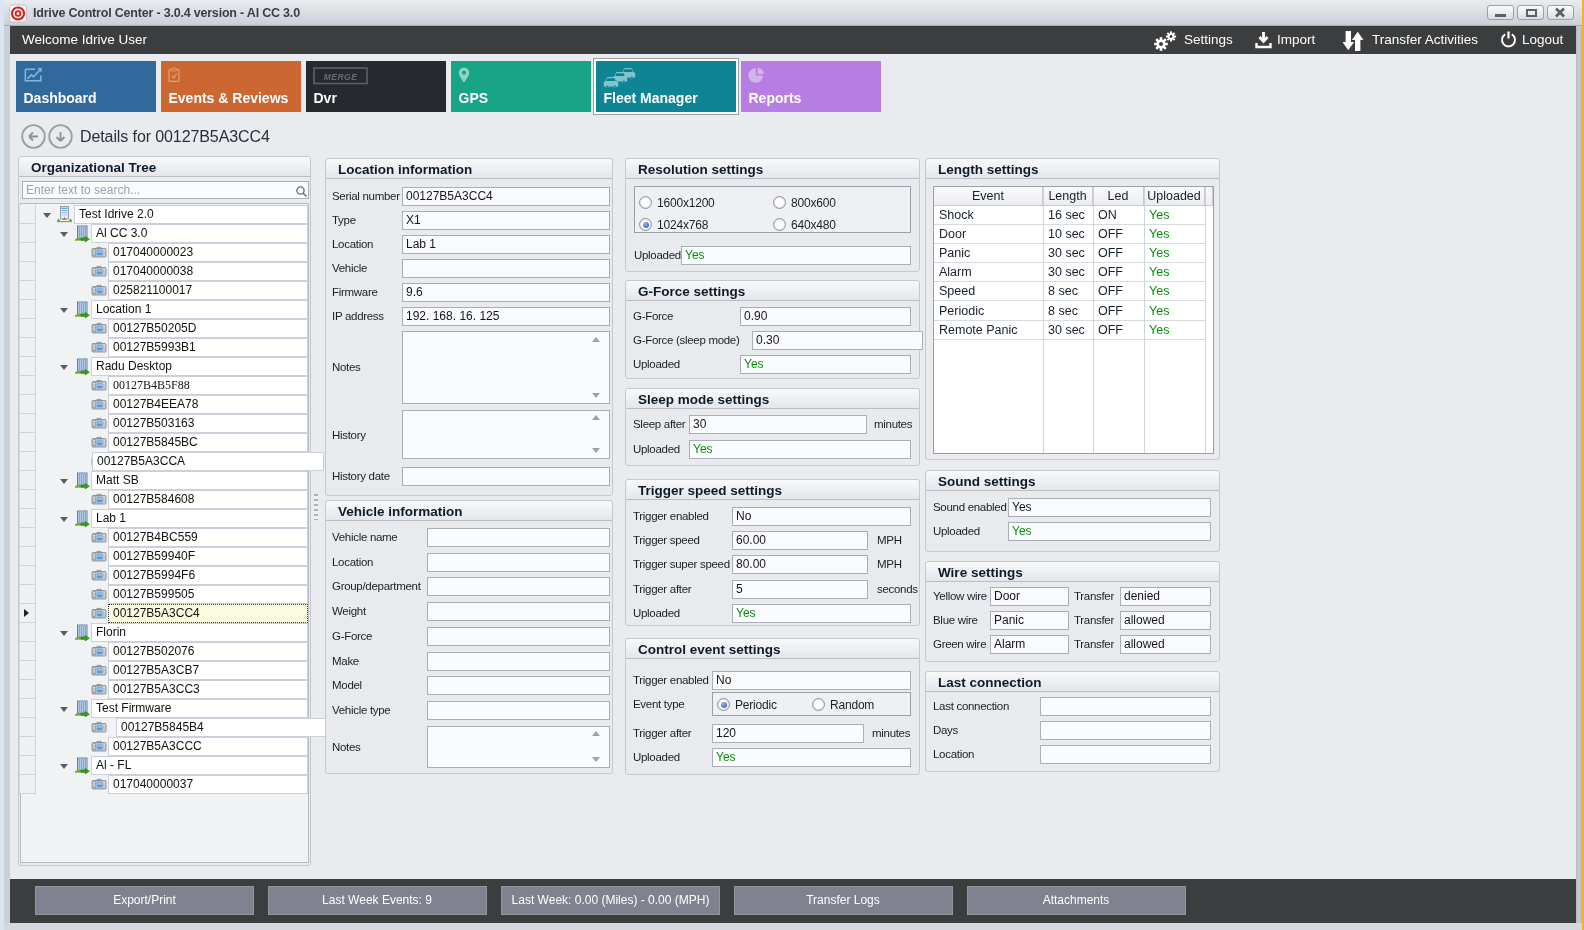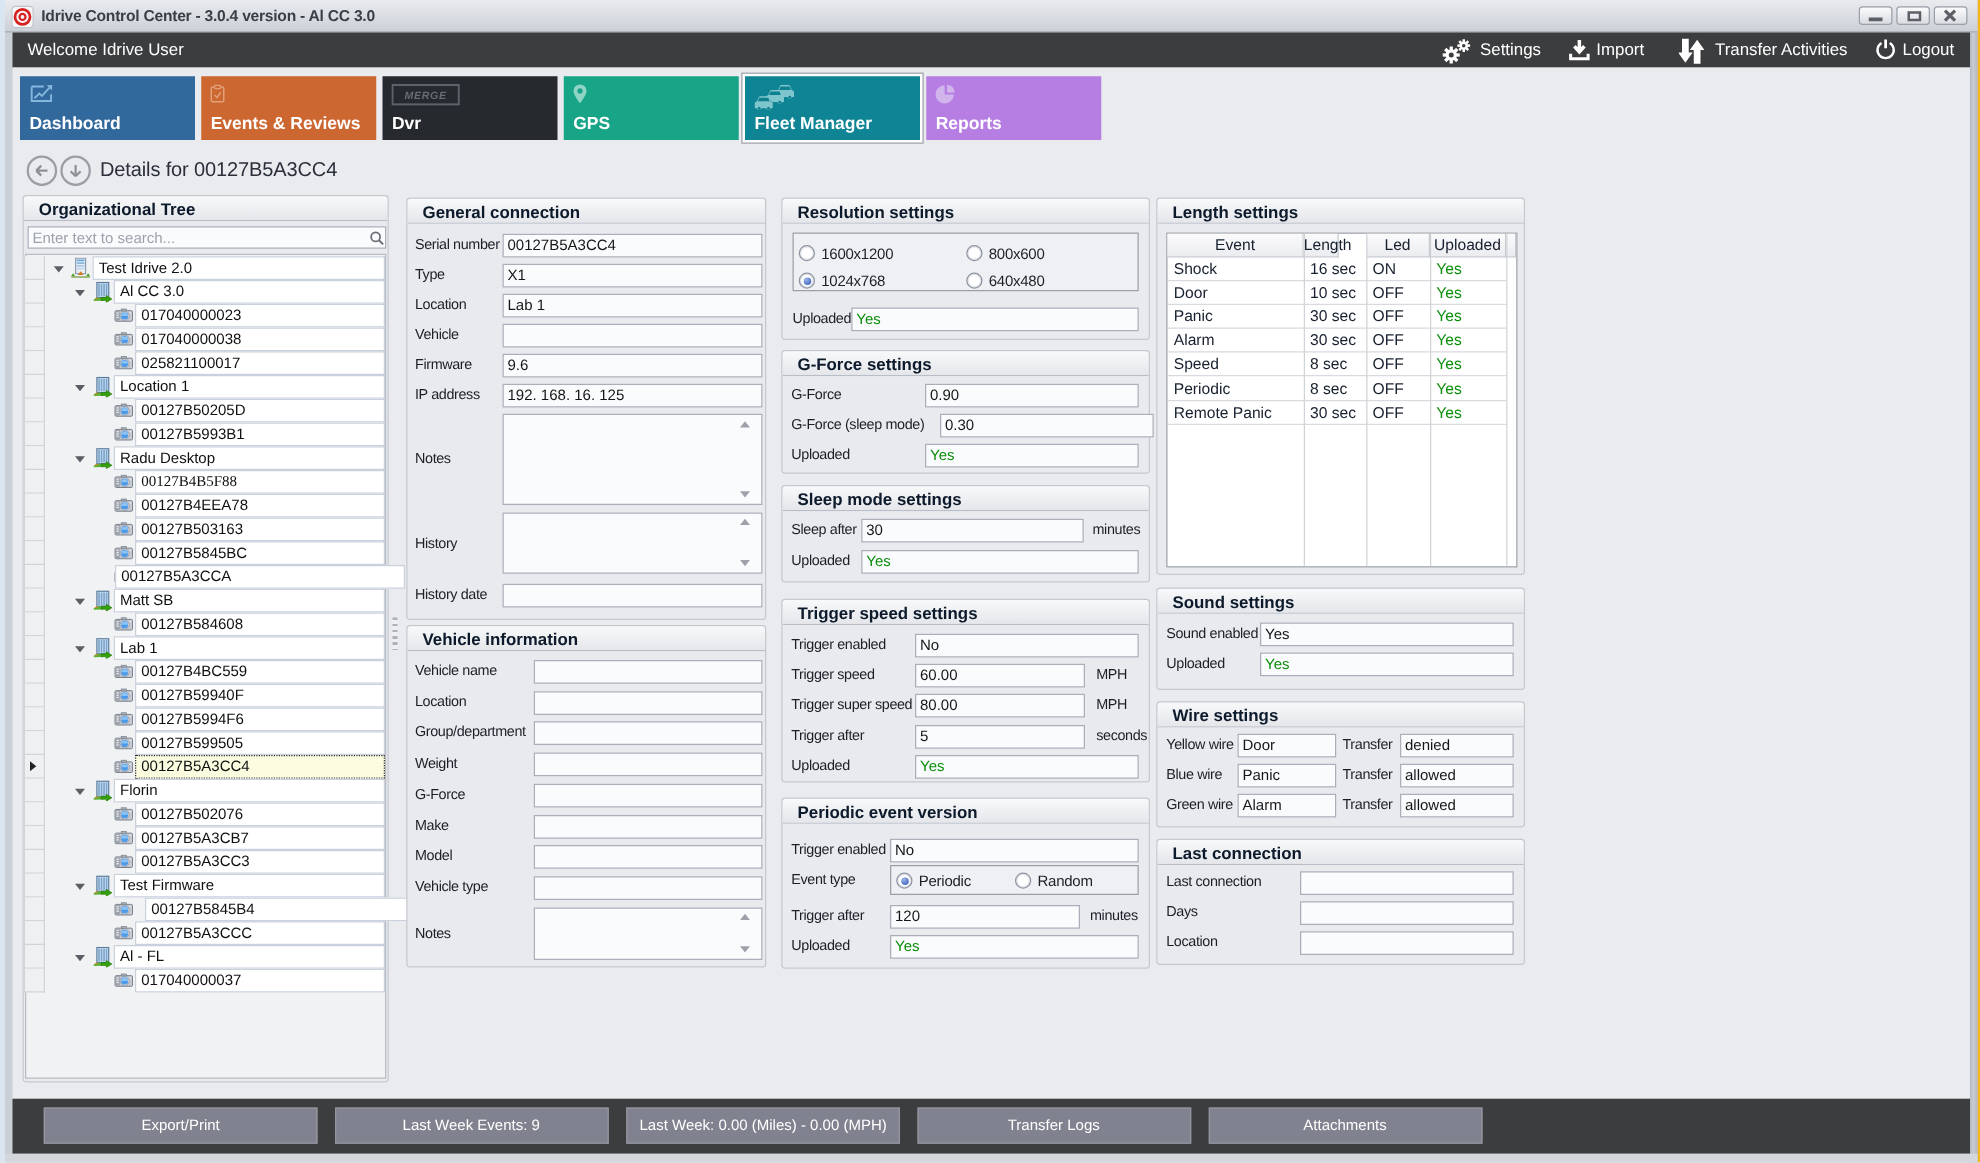--- a/index.html
+++ b/index.html
@@ -582,21 +582,21 @@
 <rect x="2.2" y="9.4" width="1.8" height="1.1" fill="#e8eaee"></rect>
 <rect x="6" y="3.2" width="4" height="1.6" fill="#aab0b8" stroke="#7d838c" stroke-width="0.6"></rect>
 <circle cx="8.7" cy="8.7" r="3.6" fill="#fff" stroke="#8a909a" stroke-width="0.7"></circle>
 <circle cx="8.7" cy="8.7" r="2.9" fill="#4d9ae8"></circle>
 <path d="M5.9 8.7 a2.9 2.9 0 0 1 5.7 0 z" fill="#8ec4f4"></path>
 <circle cx="13.2" cy="6.2" r="0.7" fill="#e8eaee"></circle>
 </svg></div>
 <div class="tcell" style="left:108px;top:774.5px;width:200px;">017040000037</div>
 <div class="abs" style="left:314px;top:494px;width:4px;height:26px;background:repeating-linear-gradient(#aeb2b8 0 2px,#eff0f2 2px 5px);"></div>
 <div class="panel" style="left:325px;top:158px;width:288px;height:338px;">
-    <div class="phead">General connection</div>
+    <div class="phead">Location information</div>
   </div>
 <div class="lbl" style="left:332px;top:187px;">Serial number</div>
 <div class="inp" style="left:402px;top:187px;width:208px;height:19px;"><span class="val">00127B5A3CC4</span></div>
 <div class="lbl" style="left:332px;top:211px;">Type</div>
 <div class="inp" style="left:402px;top:211px;width:208px;height:19px;"><span class="val">X1</span></div>
 <div class="lbl" style="left:332px;top:235px;">Location</div>
 <div class="inp" style="left:402px;top:235px;width:208px;height:19px;"><span class="val">Lab 1</span></div>
 <div class="lbl" style="left:332px;top:259px;">Vehicle</div>
 <div class="inp" style="left:402px;top:259px;width:208px;height:19px;"><span class="val"></span></div>
 <div class="lbl" style="left:332px;top:283px;">Firmware</div>
@@ -677,41 +677,41 @@
 <div class="lbl" style="left:877px;top:531px;">MPH</div>
 <div class="lbl" style="left:633px;top:555px;">Trigger super speed</div>
 <div class="inp" style="left:732px;top:555px;width:136px;height:19px;"><span class="val">80.00</span></div>
 <div class="lbl" style="left:877px;top:555px;">MPH</div>
 <div class="lbl" style="left:633px;top:580px;">Trigger after</div>
 <div class="inp" style="left:732px;top:580px;width:136px;height:19px;"><span class="val">5</span></div>
 <div class="lbl" style="left:877px;top:580px;">seconds</div>
 <div class="lbl" style="left:633px;top:604px;">Uploaded</div>
 <div class="inp" style="left:732px;top:604px;width:179px;height:19px;"><span class="val g">Yes</span></div>
 <div class="panel" style="left:625px;top:638px;width:295px;height:137px;">
-    <div class="phead">Periodic event version</div>
+    <div class="phead">Control event settings</div>
   </div>
 <div class="lbl" style="left:633px;top:671px;">Trigger enabled</div>
 <div class="inp" style="left:712px;top:671px;width:199px;height:19px;"><span class="val">No</span></div>
 <div class="lbl" style="left:633px;top:695px;">Event type</div>
 <div class="abs" style="left:712px;top:692px;width:199px;height:24px;background:#eff0f3;border:1px solid #9aa0a8;"></div>
 <div class="radio on" style="left:717px;top:698px;"></div>
 <div class="rlbl" style="left:735px;top:698px;">Periodic</div>
 <div class="radio" style="left:812px;top:698px;"></div>
 <div class="rlbl" style="left:830px;top:698px;">Random</div>
 <div class="lbl" style="left:633px;top:724px;">Trigger after</div>
 <div class="inp" style="left:712px;top:724px;width:152px;height:19px;"><span class="val">120</span></div>
 <div class="lbl" style="left:872px;top:724px;">minutes</div>
 <div class="lbl" style="left:633px;top:748px;">Uploaded</div>
 <div class="inp" style="left:712px;top:748px;width:199px;height:19px;"><span class="val g">Yes</span></div>
 <div class="panel" style="left:925px;top:158px;width:295px;height:302px;">
     <div class="phead">Length settings</div>
   </div>
 <div class="abs" style="left:933px;top:186px;width:281px;height:268px;background:#fff;border:1px solid #9aa0a8;"></div>
 <div class="abs" style="left:934px;top:187px;width:109px;height:19px;background:linear-gradient(#fbfbfc,#ebecef);border-right:1px solid #c6cad0;border-bottom:1px solid #c6cad0;font-size:12.5px;color:#16202e;text-align:center;line-height:19px;">Event</div>
-<div class="abs" style="left:1043px;top:187px;width:28px;height:19px;background:linear-gradient(#fbfbfc,#ebecef);border-right:1px solid #c6cad0;border-bottom:1px solid #c6cad0;font-size:12.5px;color:#16202e;text-align:center;line-height:19px;">Length</div>
+<div class="abs" style="left:1043px;top:187px;width:50px;height:19px;background:linear-gradient(#fbfbfc,#ebecef);border-right:1px solid #c6cad0;border-bottom:1px solid #c6cad0;font-size:12.5px;color:#16202e;text-align:center;line-height:19px;">Length</div>
 <div class="abs" style="left:1093px;top:187px;width:51px;height:19px;background:linear-gradient(#fbfbfc,#ebecef);border-right:1px solid #c6cad0;border-bottom:1px solid #c6cad0;font-size:12.5px;color:#16202e;text-align:center;line-height:19px;">Led</div>
 <div class="abs" style="left:1144px;top:187px;width:61px;height:19px;background:linear-gradient(#fbfbfc,#ebecef);border-right:1px solid #c6cad0;border-bottom:1px solid #c6cad0;font-size:12.5px;color:#16202e;text-align:center;line-height:19px;">Uploaded</div>
 <div class="abs" style="left:1205px;top:187px;width:8px;height:19px;background:linear-gradient(#fbfbfc,#ebecef);border-right:1px solid #c6cad0;border-bottom:1px solid #c6cad0;font-size:12.5px;color:#16202e;text-align:center;line-height:19px;"></div>
 <div class="abs" style="left:934px;top:206.0px;width:271px;height:19.1px;border-bottom:1px solid #d8dade;"></div>
 <div class="abs" style="left:939px;top:208.0px;font-size:12.5px;color:#16202e;">Shock</div>
 <div class="abs" style="left:1048px;top:208.0px;font-size:12.5px;color:#16202e;">16 sec</div>
 <div class="abs" style="left:1098px;top:208.0px;font-size:12.5px;color:#16202e;">ON</div>
 <div class="abs" style="left:1149px;top:208.0px;font-size:12.5px;color:#0b8e0b;">Yes</div>
 <div class="abs" style="left:934px;top:225.1px;width:271px;height:19.1px;border-bottom:1px solid #d8dade;"></div>
 <div class="abs" style="left:939px;top:227.1px;font-size:12.5px;color:#16202e;">Door</div>

